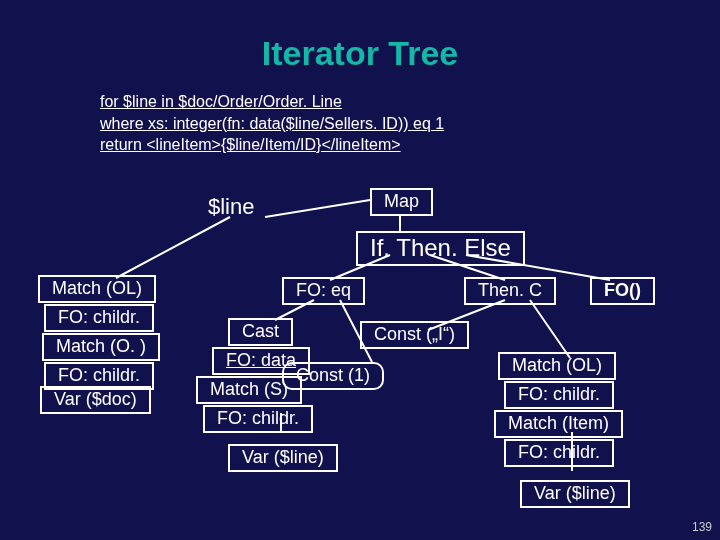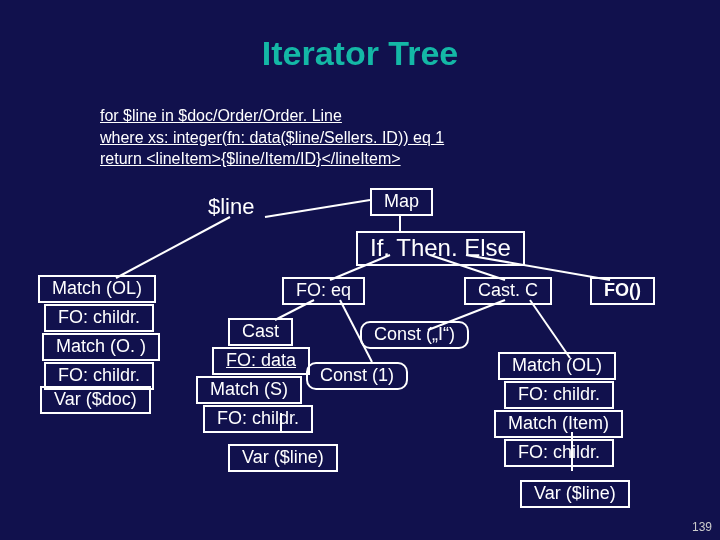--- a/index.html
+++ b/index.html
@@ -14,21 +14,21 @@
   }
   .title {
     text-align: center;
     font-size: 34px;
     font-weight: bold;
     padding-top: 34px;
     color: #14b8a6;
   }
   .code-block {
     margin-left: 100px;
-    margin-top: 32px;
+    margin-top: 18px;
     font-size: 16px;
     line-height: 1.35;
     color: #fff;
   }
   .code-line { text-decoration: underline; }
   .box {
     position: absolute;
     border: 2px solid #fff;
     color: #fff;
     font-size: 18px;
@@ -93,24 +93,24 @@
 <div class="box" style="left:42px; top:333px;">Match (O. )</div>
 <div class="box" style="left:44px; top:362px;">FO: childr.</div>
 <div class="box" style="left:40px; top:386px;">Var ($doc)</div>
 
 <div class="box" style="left:282px; top:277px;">FO: eq</div>
 <div class="box" style="left:228px; top:318px;">Cast</div>
 <div class="box" style="left:212px; top:347px;text-decoration:underline;">FO: data</div>
 <div class="box" style="left:196px; top:376px;">Match (S)</div>
 <div class="box" style="left:203px; top:405px;">FO: childr.</div>
 <div class="box" style="left:228px; top:444px;">Var ($line)</div>
-<div class="box" style="left:306px; top:362px;border-radius:10px;">Const (1)</div>
+<div class="box" style="left:282px; top:362px;border-radius:10px;">Const (1)</div>
 
-<div class="box" style="left:464px; top:277px;">Cast. C</div>
-<div class="box" style="left:360px; top:321px;border-radius:10px;">Const („I“)</div>
+<div class="box" style="left:464px; top:277px;">Then. C</div>
+<div class="box" style="left:360px; top:321px;">Const („I“)</div>
 
 <div class="box" style="left:590px; top:277px;font-weight:bold;">FO()</div>
 <div class="box" style="left:498px; top:352px;">Match (OL)</div>
 <div class="box" style="left:504px; top:381px;">FO: childr.</div>
 <div class="box" style="left:494px; top:410px;">Match (Item)</div>
 <div class="box" style="left:504px; top:439px;">FO: childr.</div>
 <div class="box" style="left:520px; top:480px;">Var ($line)</div>
 
 <div class="page-num">139</div>
 

